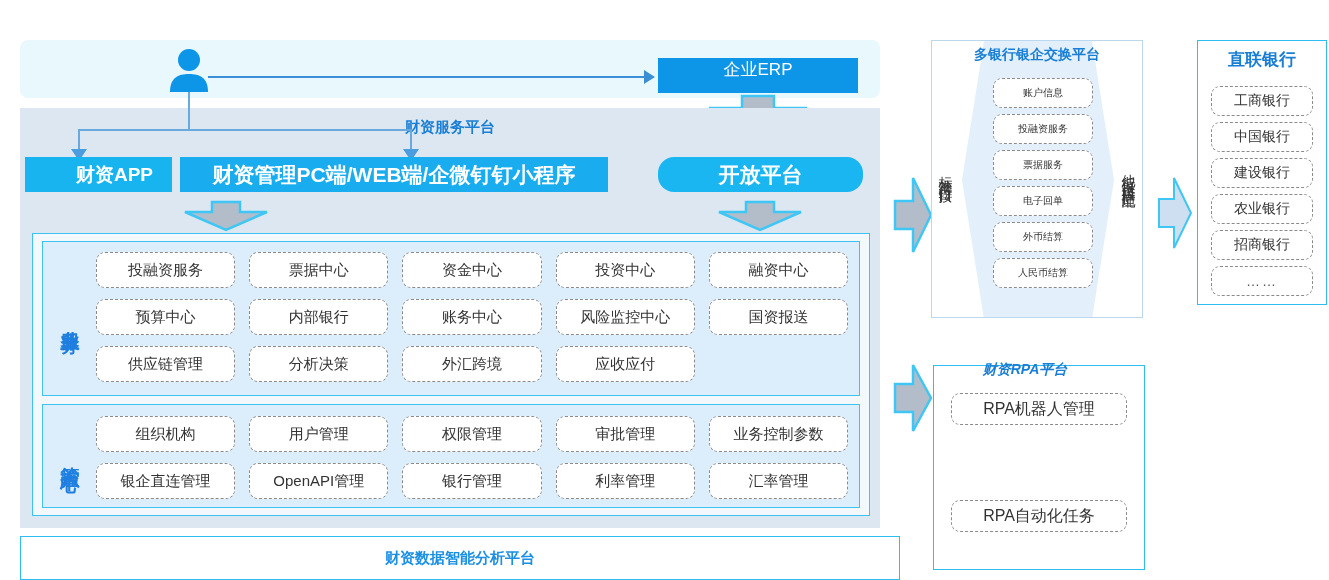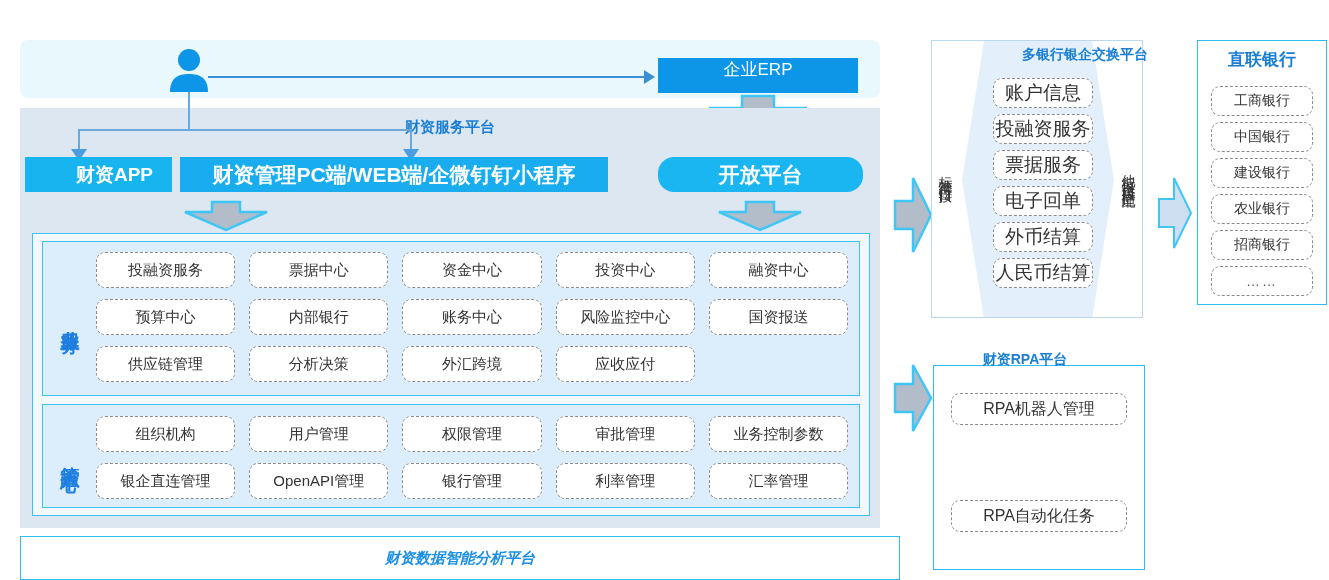--- a/index.html
+++ b/index.html
@@ -96,67 +96,67 @@
 
   .grid{position:absolute;display:grid;gap:11px 14px;}
   #grid-biz{left:96px;top:252px;width:752px;grid-template-columns:repeat(5,1fr);grid-template-rows:repeat(3,36px);}
   #grid-ctl{left:96px;top:416px;width:752px;grid-template-columns:repeat(5,1fr);grid-template-rows:repeat(2,36px);}
 
   
   #analysis-bar{
     position:absolute;left:20px;top:536px;width:880px;height:44px;
     background:#ffffff;border:1.5px solid #2ebdf2;box-sizing:border-box;
     display:flex;align-items:center;justify-content:center;
-    font-size:15px;font-weight:bold;color:#1a8fe3;font-style:italic;
+    font-size:15px;font-weight:bold;color:#1a8fe3;
   }
 
   
   #mbx{
     position:absolute;left:931px;top:40px;width:212px;height:278px;
     background:#e3f0fb;border:1px solid #bcd8ee;box-sizing:border-box;overflow:hidden;
   }
   #mbx-title{
     position:absolute;left:931px;top:46px;width:212px;text-align:center;
-    font-size:14px;font-weight:bold;color:#1a7fd4;padding-left:48px;
+    font-size:14px;font-weight:bold;color:#1a7fd4;
   }
   .hourglass{position:absolute;top:0;height:278px;}
   #mbx-left-label{
     position:absolute;left:934px;top:94px;width:24px;height:160px;
     writing-mode:vertical-rl;font-size:14px;color:#333;
     display:flex;align-items:center;justify-content:center;letter-spacing:3px;
   }
   #mbx-right-label{
     position:absolute;left:1117px;top:80px;width:24px;height:190px;
     writing-mode:vertical-rl;font-size:14px;color:#333;
     display:flex;align-items:center;justify-content:center;letter-spacing:3px;
   }
   #mbx-list{position:absolute;left:993px;top:78px;width:100px;display:flex;flex-direction:column;gap:6px;}
-  #mbx-list .pill{height:30px;font-size:19px;}
+  #mbx-list .pill{height:30px;font-size:10px;}
 
   
   #dbank{
     position:absolute;left:1197px;top:40px;width:130px;height:265px;
     background:#ffffff;border:1.5px solid #2ebdf2;box-sizing:border-box;
   }
   #dbank-title{
     position:absolute;left:1197px;top:48px;width:130px;text-align:center;
     font-size:17px;font-weight:bold;color:#1a7fd4;
   }
   #dbank-list{position:absolute;left:1211px;top:86px;width:102px;display:flex;flex-direction:column;gap:6px;}
   #dbank-list .pill{height:30px;font-size:14px;}
   #dbank-list .pill.last{letter-spacing:2px;color:#555;}
 
   
   #rpa{
     position:absolute;left:933px;top:365px;width:212px;height:205px;
     background:#ffffff;border:1.5px solid #2ebdf2;box-sizing:border-box;
   }
   #rpa-title{
-    position:absolute;left:933px;top:351px;width:184px;text-align:center;
-    font-size:14px;font-weight:bold;color:#1a7fd4;
+    position:absolute;left:933px;top:361px;width:184px;text-align:center;
+    font-size:14px;font-weight:bold;color:#1a7fd4;font-style:italic;
   }
   #rpa-item1{position:absolute;left:951px;top:393px;width:176px;height:32px;font-size:16px;}
   #rpa-item2{position:absolute;left:951px;top:500px;width:176px;height:32px;font-size:16px;}
 
   svg{display:block;}
 </style>
 </head>
 <body>
 
 <div class="stage">

